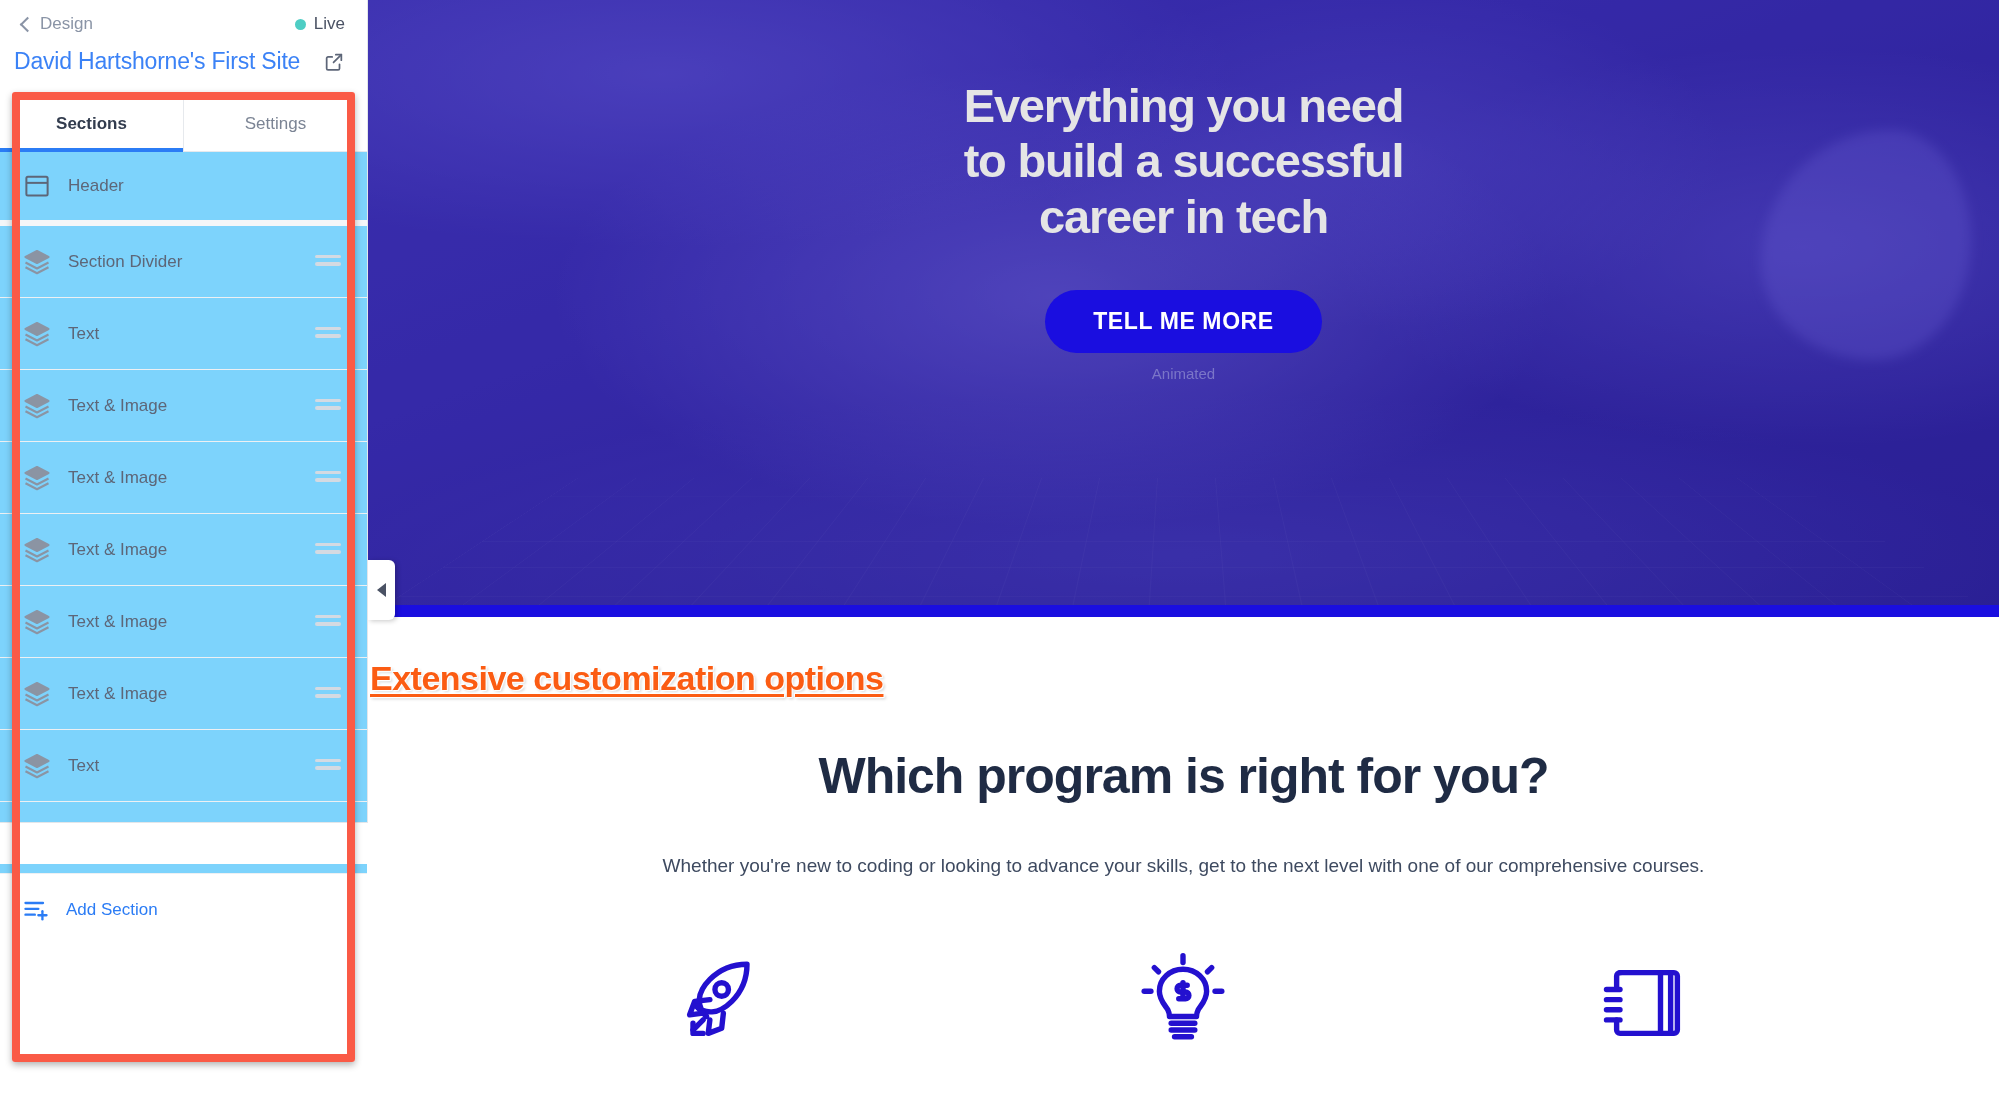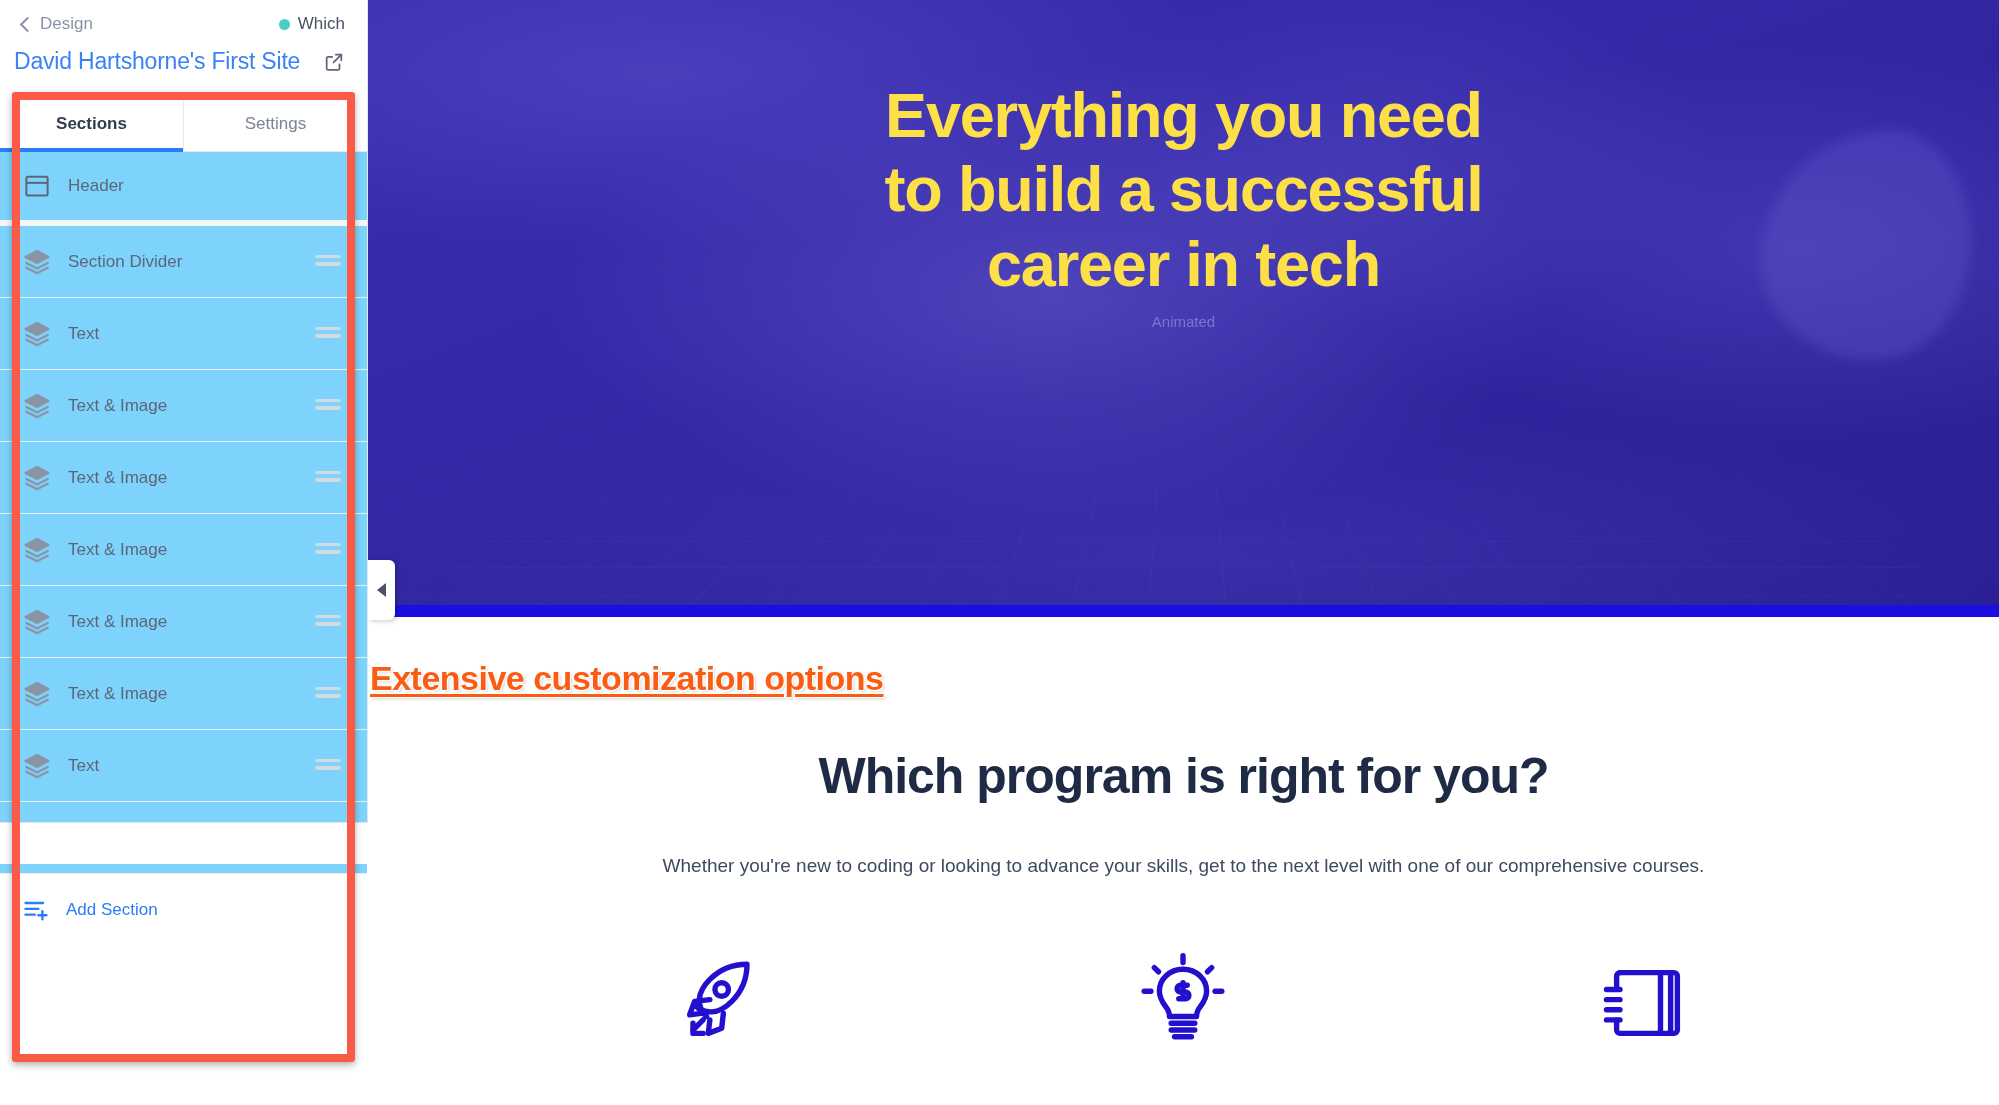--- a/index.html
+++ b/index.html
@@ -150,21 +150,21 @@
     filter: blur(6px);
   }
   #hero-tint { position: absolute; inset: 0; background: rgba(46,34,160,0.42); }
 
   #hero-inner {
     position: relative; z-index: 5;
     height: 100%; display: flex; flex-direction: column;
     align-items: center; padding-top: 78px;
   }
   #hero-title {
-    color: #fde047; font-size: 63px; line-height: 1.18; font-weight: 700;
+    color: #e5e5e5; font-size: 47px; line-height: 1.18; font-weight: 700;
     text-align: center; letter-spacing: -1.2px; max-width: 1020px;
   }
   #cta-button {
     margin-top: 46px;
     background: #1a0ee0; color: #fff;
     font-size: 23px; font-weight: 700; letter-spacing: 0.6px;
     padding: 18px 48px; border: none; border-radius: 40px;
     cursor: pointer;
   }
   #cta-caption { margin-top: 12px; color: #7b76c8; font-size: 15px; }
@@ -210,21 +210,21 @@
   <div id="left-panel">
 
     <div class="panel-top">
       <div class="back-link">
         <span class="chev"></span>
         <span>Design</span>
       </div>
 
       <div class="live-wrap">
         <span class="live-dot"></span>
-        <span class="live-text">Which</span>
+        <span class="live-text">Live</span>
       </div>
 
       <div class="site-title-row">
         <span class="site-title">David Hartshorne's First Site</span>
         <span class="ext-link-icon">
           <svg viewBox="0 0 24 24" width="22" height="22" fill="none" stroke="#5d6678" stroke-width="1.9" stroke-linecap="round" stroke-linejoin="round">
             <path d="M14 4h6v6"></path>
               <path d="M20 4l-8.5 8.5"></path>
             <path d="M18 14.5V19a1.5 1.5 0 0 1-1.5 1.5h-11A1.5 1.5 0 0 1 4 19V8a1.5 1.5 0 0 1 1.5-1.5H10"></path>
           </svg>
@@ -419,20 +419,21 @@
       <div id="hero-blob"></div>
       <div id="hero-keys"></div>
       <div id="hero-tint"></div>
 
       <div id="hero-inner">
         <div id="hero-title">
           <div>Everything you need</div>
           <div>to build a successful</div>
           <div>career in tech</div>
         </div>
+        <button id="cta-button">TELL ME MORE</button>
         <div id="cta-caption">Animated</div>
       </div>
 
       <div id="hero-bottom-bar"></div>
     </div>
 
     <div id="content">
       <div id="annotation">Extensive customization options</div>
 
       <div id="section-heading">Which program is right for you?</div>

